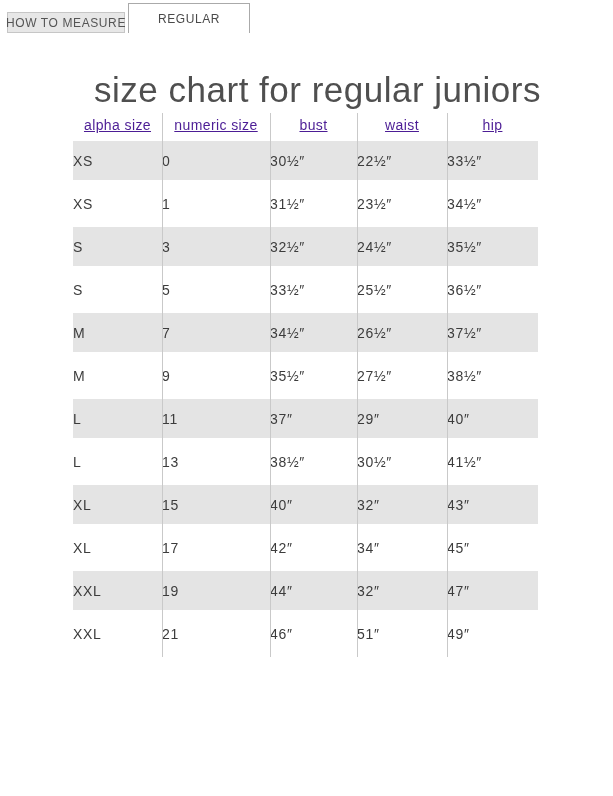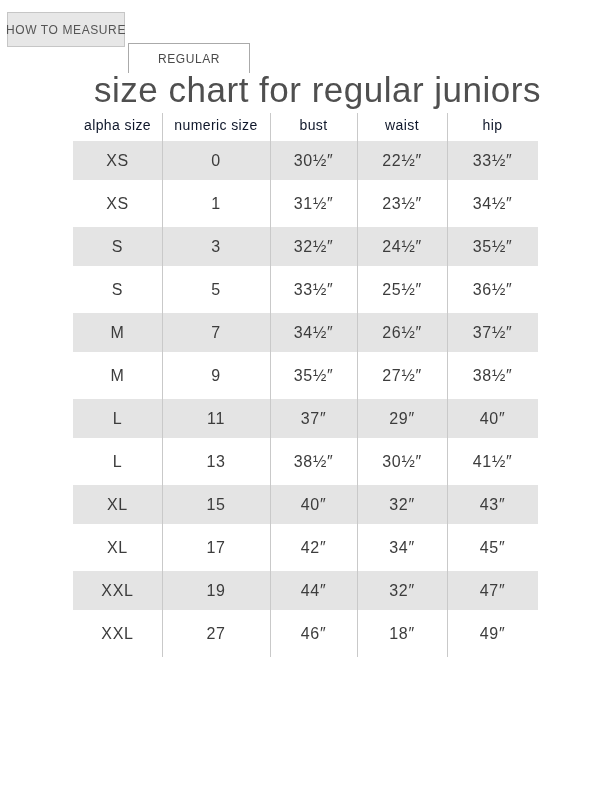--- a/index.html
+++ b/index.html
@@ -22,32 +22,31 @@
     box-sizing: border-box;
     display: flex;
     align-items: center;
     justify-content: center;
     font-size: 12px;
     letter-spacing: 0.6px;
     cursor: pointer;
     white-space: nowrap;
   }
   .tab-howto {
-    left: 7px; top: 12px; width: 118px; height: 35px;
+    left: 7px; top: 12px; width: 118px; height: 21px;
     background: #e7e7e7;
     border: 1px solid #c6c6c6;
     color: #555555;
   }
   .tab-regular {
     left: 128px; top: 3px; width: 122px; height: 30px;
     background: #ffffff;
     border: 1px solid #aaaaaa;
     border-bottom: none;
     color: #4a4a4a;
-    margin-top: 40px;
   }
   .tab-plus {
     left: 255px; top: 5px; width: 123px; height: 25px;
     background: #f3f3f3;
     border: 1px solid #dadada;
     color: #999999;
   }
 
   
   .title {
@@ -88,30 +87,31 @@
   }
   .trow {
     display: flex;
     align-items: center;
     height: 39px;
     margin-bottom: 4px;
   }
   .trow.shade { background: #e4e4e4; }
 
   .cell {
-    text-align: center;
-    font-size: 16px;
+    text-align: left;
+    font-size: 14px;
     color: #3c3c3c;
     letter-spacing: 0.7px;
   }
   .hcell {
     text-align: center;
     font-size: 14px;
-    color: #0f172a;
+    color: #4c1d95;
     letter-spacing: 0.4px;
+    text-decoration: underline;
   }
   .c0 { width: 89px; }
   .c1 { width: 108px; }
   .c2 { width: 87px; }
   .c3 { width: 90px; }
   .c4 { width: 91px; }
 </style>
 </head>
 <body>
 
@@ -209,23 +209,23 @@
         </div>
         <div class="trow shade">
           <div class="cell c0">XXL</div>
           <div class="cell c1">19</div>
           <div class="cell c2">44″</div>
           <div class="cell c3">32″</div>
           <div class="cell c4">47″</div>
         </div>
         <div class="trow">
           <div class="cell c0">XXL</div>
-          <div class="cell c1">27</div>
+          <div class="cell c1">21</div>
           <div class="cell c2">46″</div>
-          <div class="cell c3">18″</div>
+          <div class="cell c3">51″</div>
           <div class="cell c4">49″</div>
         </div>
       </div>
 
     <div class="vline vline1"></div>
     <div class="vline vline2"></div>
     <div class="vline vline3"></div>
     <div class="vline vline4"></div>
   </div>
 

